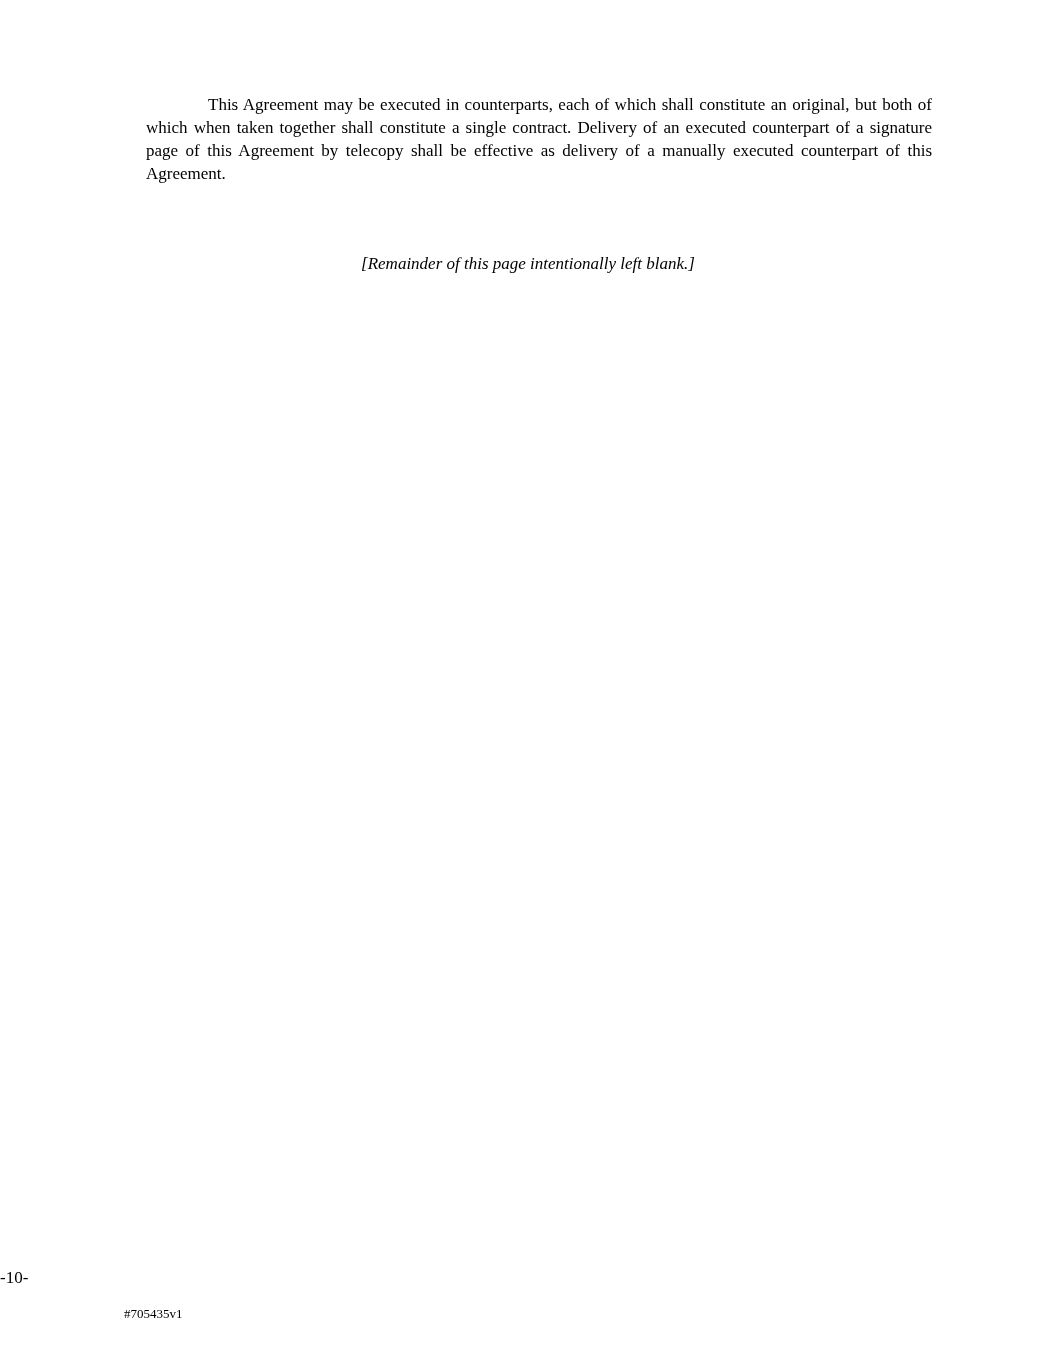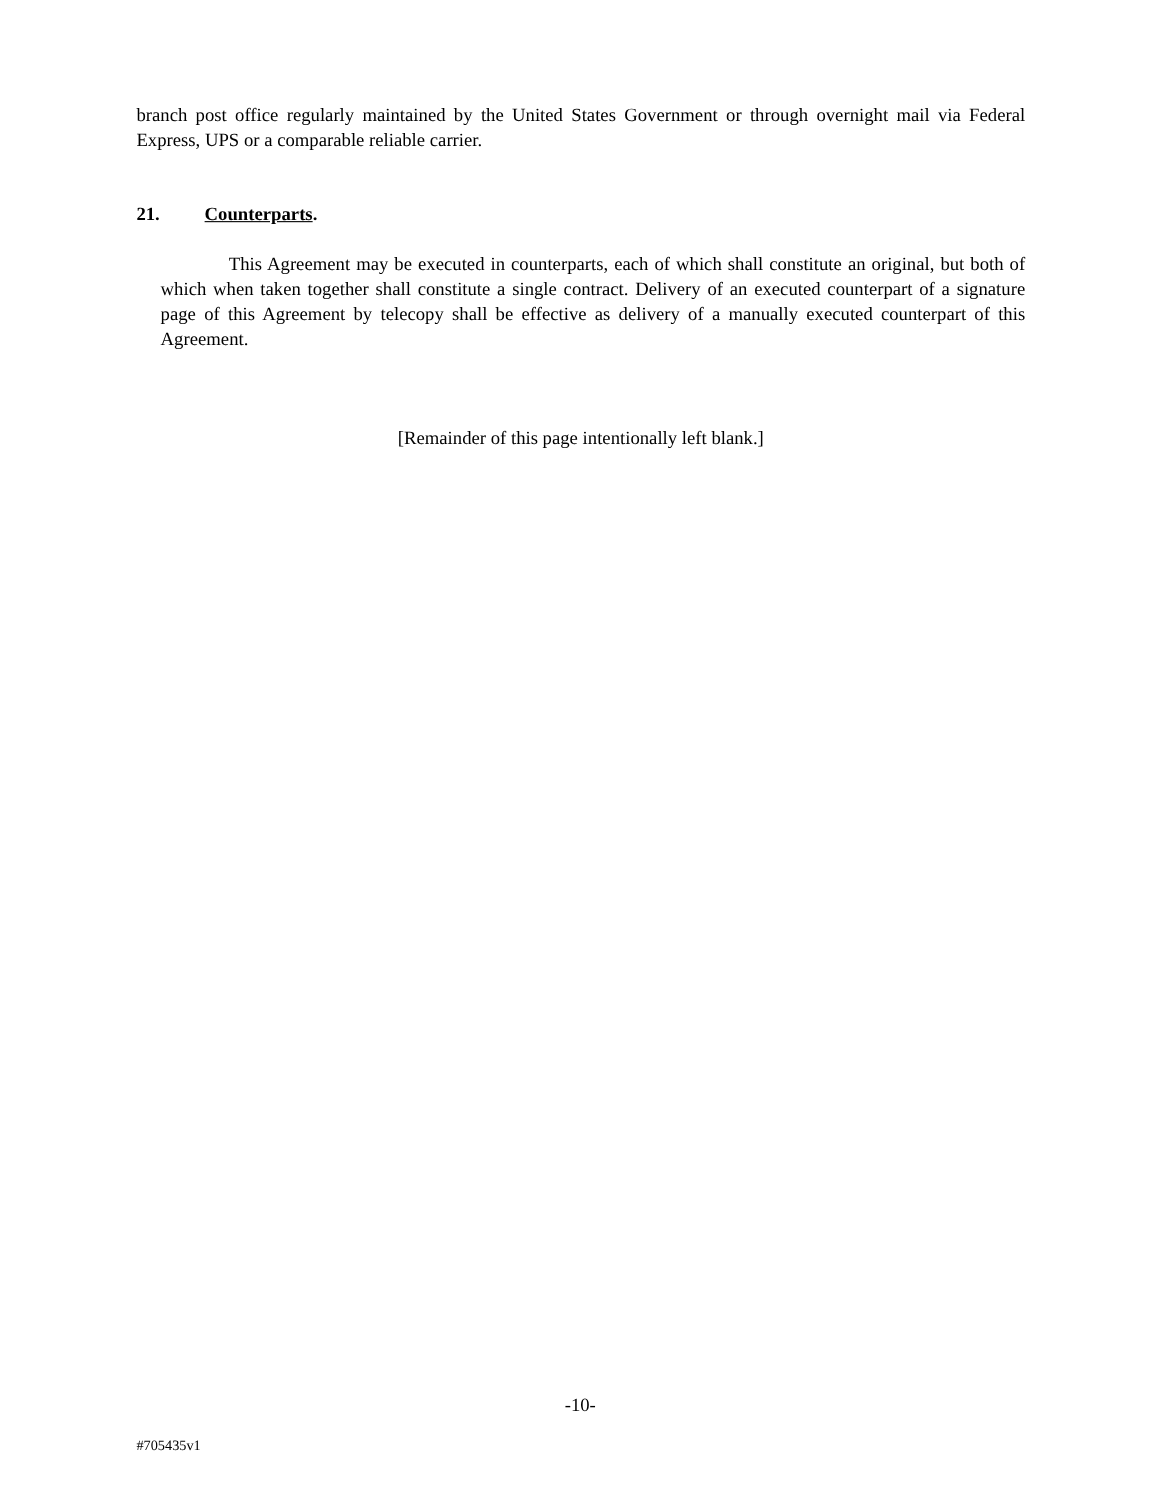--- a/index.html
+++ b/index.html
@@ -55,51 +55,48 @@
     width: 62px;
   }
 
   .section-heading .section-title {
     text-decoration: underline;
   }
 
   .remainder-line {
     margin-top: 67px;
     text-align: center;
+    font-style: italic;
   }
 
   .page-number {
     position: absolute;
     left: 0;
     top: 1268px;
     width: 1055px;
-    text-align: center;
+    text-align: left;
     font-size: 17px;
   }
 
   .footer-ref {
     position: absolute;
     left: 124px;
     top: 1306px;
     font-size: 13px;
     text-align: right;
   }
 </style>
 </head>
 <body>
 
 <div class="page">
 
   <div class="content">
 
-    <p class="body-text">branch post office regularly maintained by the United States Government or through overnight mail via Federal Express, UPS or a comparable reliable carrier.</p>
 
-    <div class="section-heading">
-      <span class="section-number">21.</span><span class="section-title">Counterparts</span><span>.</span>
-    </div>
 
     <p class="body-text indent-first">This Agreement may be executed in counterparts, each of which shall constitute an original, but both of which when taken together shall constitute a single contract.  Delivery of an executed counterpart of a signature page of this Agreement by telecopy shall be effective as delivery of a manually executed counterpart of this Agreement.</p>
 
     <p class="remainder-line">[Remainder of this page intentionally left blank.]</p>
 
   </div>
 
   <div class="page-number">-10-</div>
 
   <div class="footer-ref">#705435v1</div>

